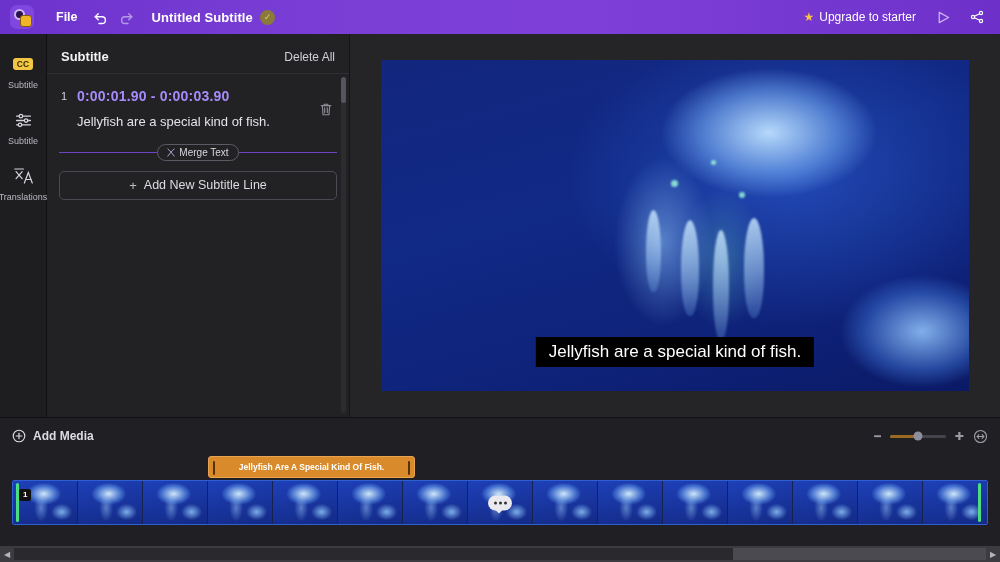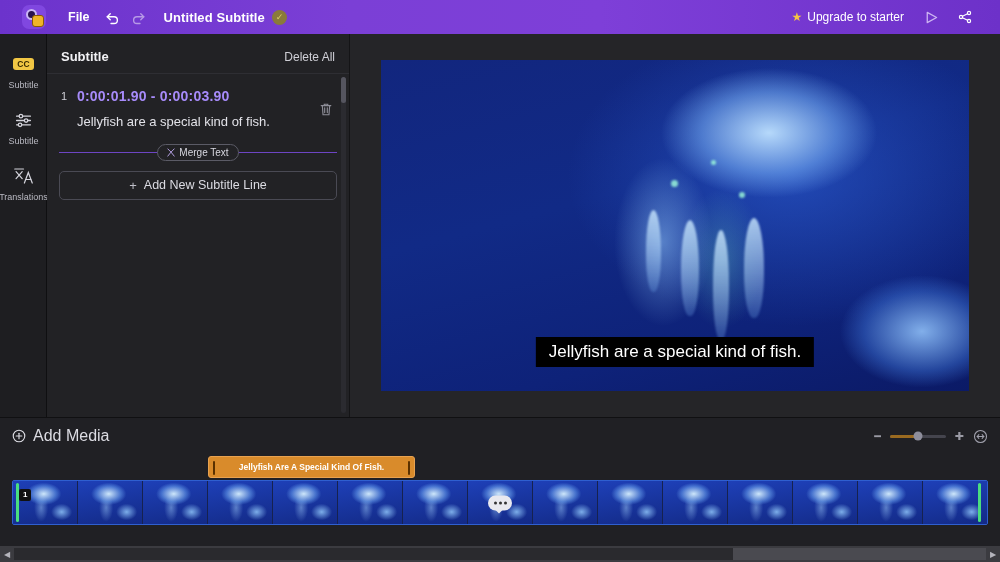--- a/index.html
+++ b/index.html
@@ -10,21 +10,21 @@
     overflow: hidden;
     color: #e8e8ec;
   }
   .app { position: relative; width: 1000px; height: 562px; display: flex; flex-direction: column; }
 
   
   .header {
     height: 34px; flex: 0 0 34px;
     background: linear-gradient(90deg, #6c33cc 0%, #7b3fd6 35%, #7e3fd8 60%, #6d31c9 100%);
     display: flex; align-items: center;
-    padding: 0 22px;
+    padding: 0 10px;
     position: relative;
   }
   .logo {
     width: 24px; height: 24px; border-radius: 7px;
     background: #8047e0;
     position: relative; flex: 0 0 24px;
     margin-right: 12px;
   }
   .logo .lcircle {
     position: absolute; left: 4px; top: 4px; width: 11px; height: 11px;
@@ -63,21 +63,21 @@
     background: #e08a2e; color: #fff; font-size: 12px; font-weight: bold;
     padding: 6px 16px; border-radius: 5px; cursor: pointer; margin-left: 6px;
   }
 
   
   .body { flex: 1 1 auto; display: flex; min-height: 0; }
 
   
   .rail {
     width: 47px; flex: 0 0 47px; background: #1e1e21;
-    padding-top: 12px; display: flex; flex-direction: column; 
+    padding-top: 12px; display: flex; flex-direction: column; align-items: center;
     border-right: 1px solid #0f0f11;
   }
   .rail-item {
     width: 47px; padding: 7px 0 3px; display: flex; flex-direction: column;
     align-items: center; cursor: pointer; margin-bottom: 9px;
   }
   .rail-ico { height: 22px; display: flex; align-items: center; justify-content: center; }
   .cc-badge {
     background: #f2c744; color: #3a2c00; font-size: 8.5px; font-weight: bold;
     border-radius: 3px; padding: 2px 4px; line-height: 1;
@@ -159,21 +159,21 @@
   .vid-caption {
     position: absolute; left: 50%; transform: translateX(-50%);
     bottom: 24px; background: #000; color: #fff;
     font-size: 17px; padding: 5px 13px; white-space: nowrap;
     font-family: "Liberation Sans", sans-serif;
   }
 
   
   .timeline { flex: 0 0 145px; background: #202024; border-top: 1px solid #101012; position: relative; }
   .tl-bar { height: 36px; display: flex; align-items: center; padding: 0 12px; position: relative; }
-  .add-media { display: flex; align-items: center; gap: 7px; font-size: 16px; color: #dcdce3; cursor: pointer; }
+  .add-media { display: flex; align-items: center; gap: 7px; font-size: 12px; color: #dcdce3; cursor: pointer; font-weight: bold; }
   .transport {
     position: absolute; left: 50%; transform: translateX(-50%);
     display: flex; align-items: center; gap: 12px;
   }
   .t-ico { cursor: pointer; color: #b9b9c4; display: flex; align-items: center; }
   .play-btn {
     width: 30px; height: 30px; border-radius: 50%;
     background: #7c3aed; display: flex; align-items: center; justify-content: center;
     cursor: pointer; box-shadow: 0 0 0 4px rgba(124,58,237,.25);
   }

